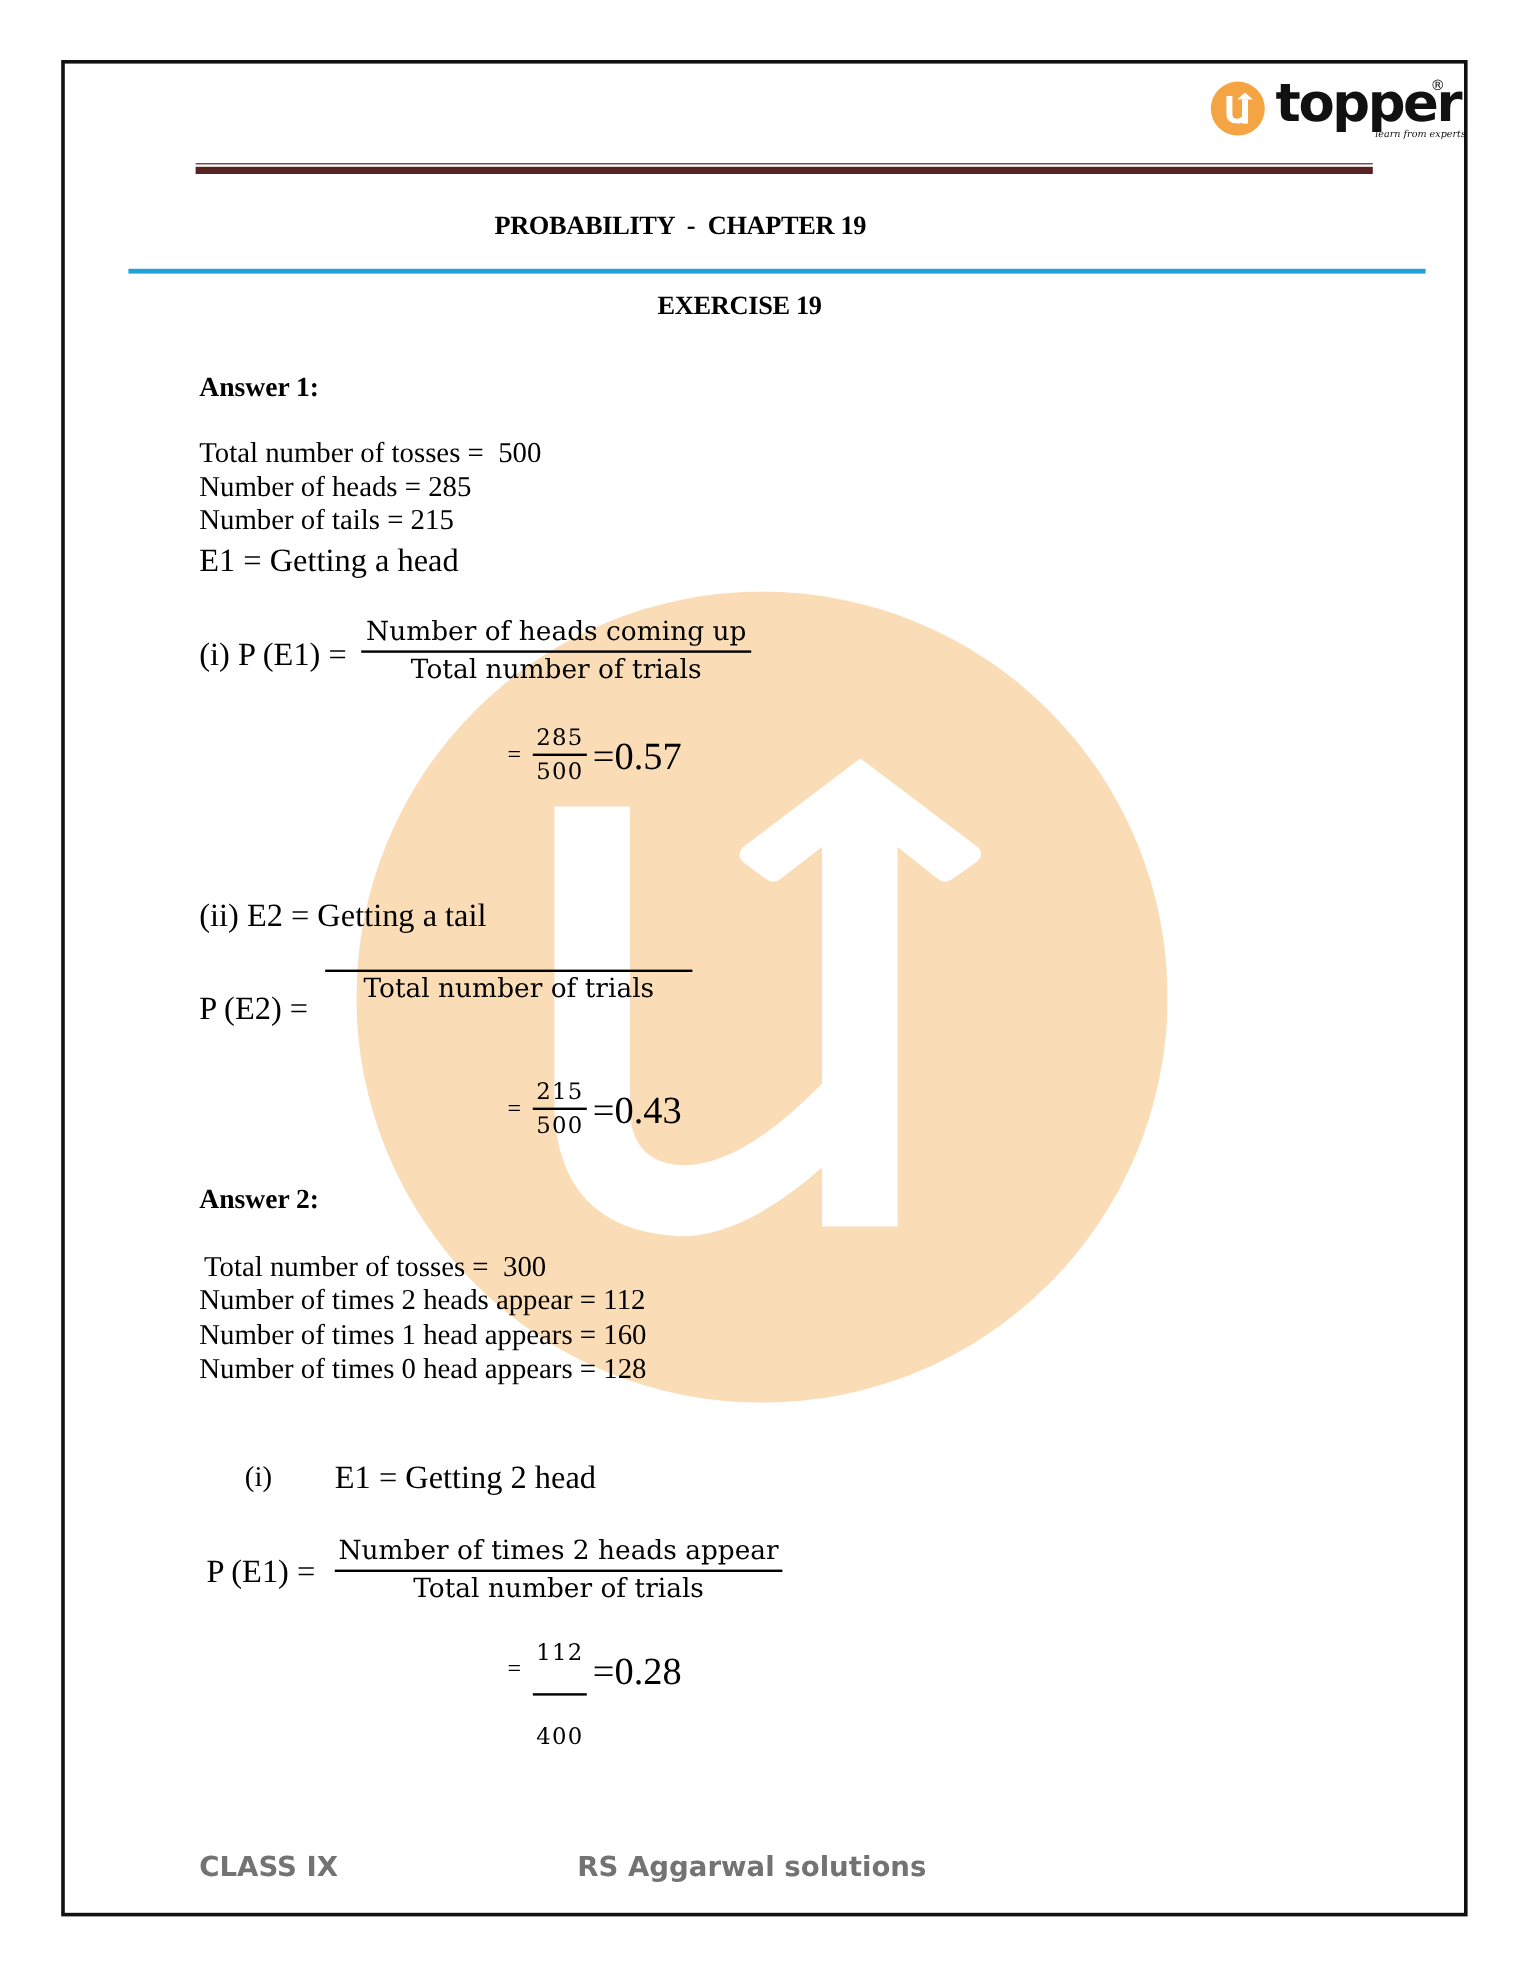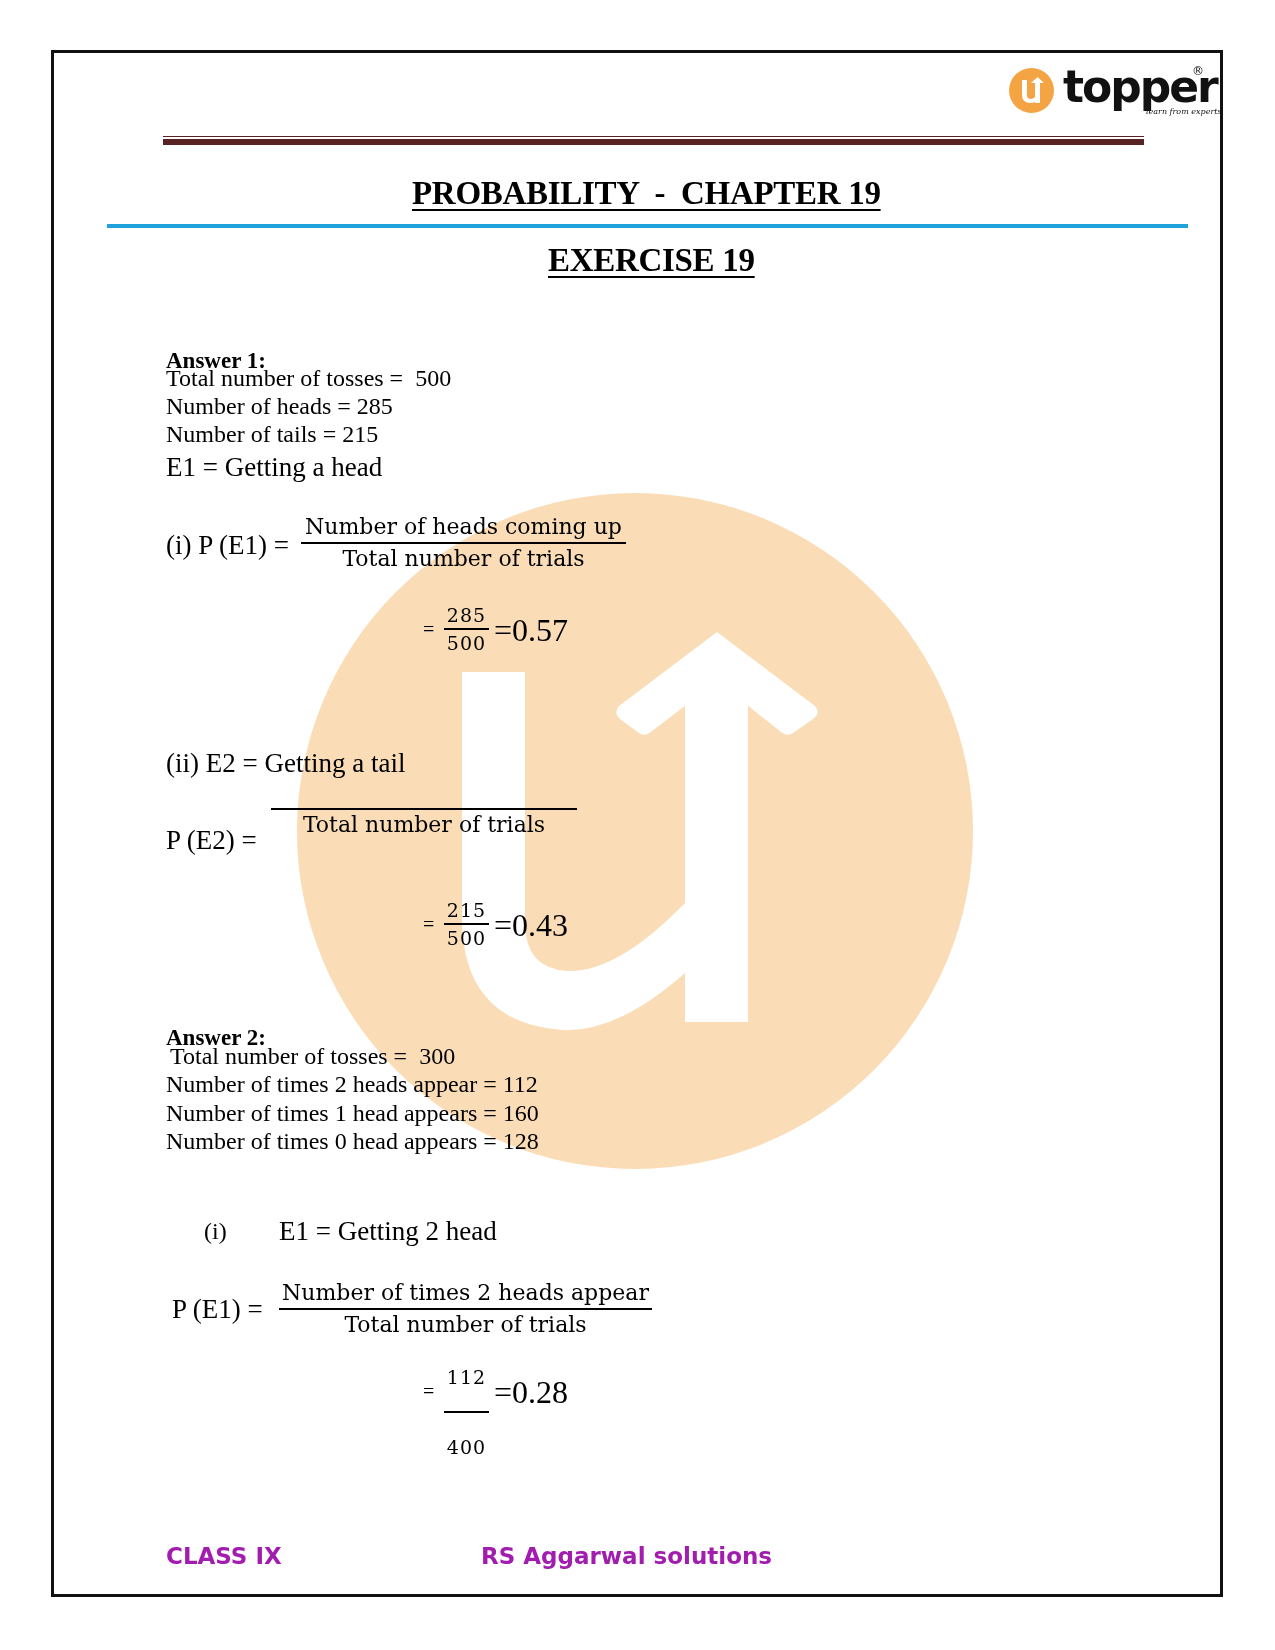--- a/index.html
+++ b/index.html
@@ -4,27 +4,27 @@
 <style>
   html, body { margin:0; padding:0; background:#ffffff; }
   body { width:1275px; height:1650px; position:relative; overflow:hidden; font-family:"Liberation Serif", serif; color:#000; }
   .abs { position:absolute; }
   .frame { position:absolute; left:51px; top:50px; width:1172px; height:1547px; border:3px solid #111; box-sizing:border-box; }
   .watermark { position:absolute; left:297px; top:493px; width:676px; height:676px; z-index:0; }
   .content { position:absolute; left:16px; top:0; width:1275px; height:1650px; z-index:1; mix-blend-mode:multiply; }
   .line { position:absolute; white-space:nowrap; }
   .t-body { font-size:24px; }
   .t-big { font-size:27px; }
-  .title { font-weight:bold; font-size:33px; text-decoration:underline; text-decoration-thickness:2px; text-underline-offset:5px; letter-spacing:-0.3px;text-align:center; }
-  .ans { font-weight:bold; font-size:23px;margin-top:38px; }
+  .title { font-weight:bold; font-size:22px; text-decoration-thickness:2px; text-underline-offset:5px; letter-spacing:-0.3px;text-align:center; }
+  .ans { font-weight:bold; font-size:23px; }
   .frac { position:absolute; display:flex; flex-direction:column; align-items:center; }
   .frac .num, .frac .den { font-family:"DejaVu Serif", serif; font-size:22px; white-space:nowrap; line-height:30px; }
   .frac .bar { height:2px; background:#000; align-self:stretch; }
   .small-frac .num, .small-frac .den { font-size:19px; line-height:26px; letter-spacing:1px; }
-  .footer { font-family:"DejaVu Sans", sans-serif; font-weight:bold; color:#a21caf; font-size:23px; }
+  .footer { font-family:"DejaVu Sans", sans-serif; font-weight:bold; color:#737373; font-size:23px; }
   .logo-circle { position:absolute; left:993px; top:68px; width:45px; height:45px; border-radius:50%; background:#F5A443; }
   .logo-text { position:absolute; left:1047px; top:62px; font-family:"DejaVu Sans", sans-serif; font-weight:bold; font-size:44px; letter-spacing:-2px; color:#111; line-height:50px; }
   .logo-reg { position:absolute; left:1176px; top:64px; font-family:"DejaVu Sans", sans-serif; font-size:12px; color:#111; }
   .logo-tag { position:absolute; left:1130px; top:107px; font-family:"DejaVu Serif", serif; font-style:italic; font-size:8px; color:#111; }
 </style>
 </head>
 <body>
 
 <div class="frame"></div>
 

